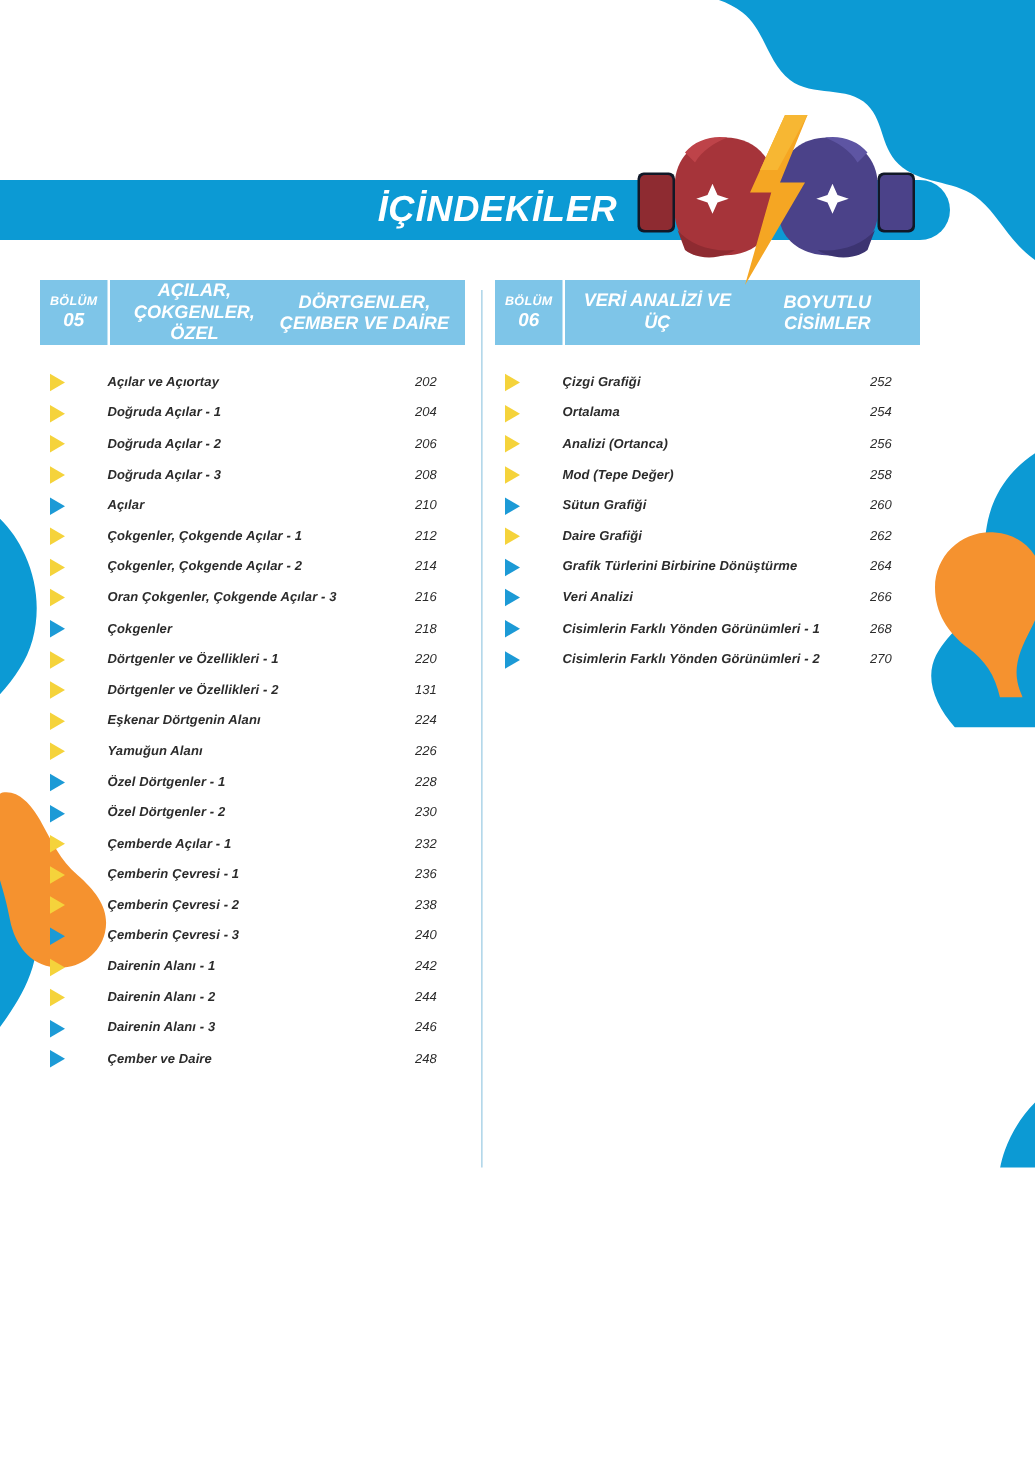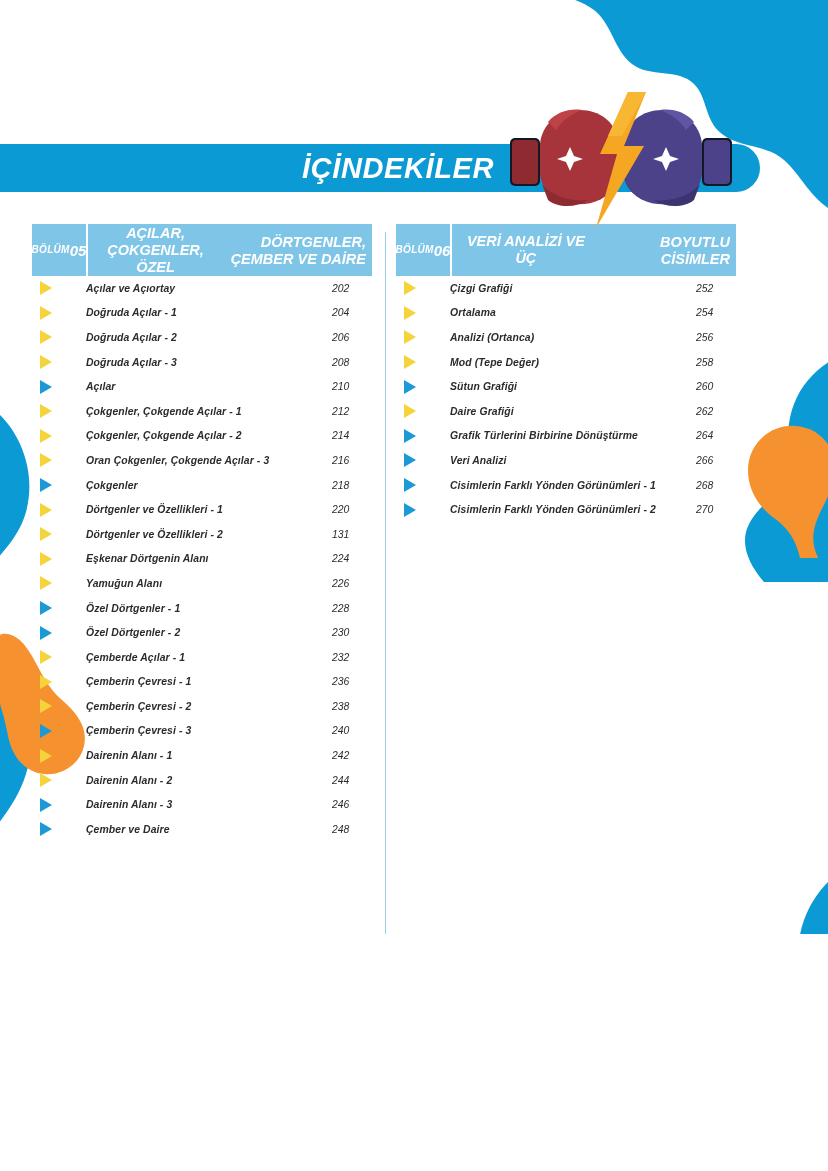--- a/index.html
+++ b/index.html
@@ -56,37 +56,37 @@
   }
 
   
   .chapter{
     display:flex;height:52px;width:100%;
     background:#7EC5E8;
     box-sizing:border-box;
   }
   .chapter-num{
     width:56px;flex:0 0 56px;
-    display:flex;flex-direction:row;align-items:center;justify-content:center;
+    display:flex;flex-direction:column;align-items:center;justify-content:center;
     color:#ffffff;font-weight:bold;font-style:italic;
     border-right:2px solid #ffffff;
     box-sizing:border-box;
   }
   .chapter-num .lbl{font-size:10px;line-height:12px;letter-spacing:0.3px;}
   .chapter-num .num{font-size:15px;line-height:17px;margin-top:0;}
   .chapter-title{
     flex:1;display:flex;flex-direction:row;align-items:center;justify-content:center;
     color:#ffffff;font-weight:bold;font-style:italic;
     font-size:14.5px;line-height:17px;text-align:center;
     padding:0 6px;box-sizing:border-box;
   }
-  .chapter-title .l2{margin-top:1px;text-align:right;}
+  .chapter-title .l2{margin-top:1px;}
 
   
-  .entries{margin-top:0;}
+  .entries{margin-top:18px;}
   .entry{
     display:flex;align-items:center;
     height:24.6px;
     position:relative;
   }
   .arrow{
     flex:0 0 28px;width:28px;height:24.6px;position:relative;
   }
   .arrow::before{
     content:"";position:absolute;left:8px;top:50%;transform:translateY(-50%);

